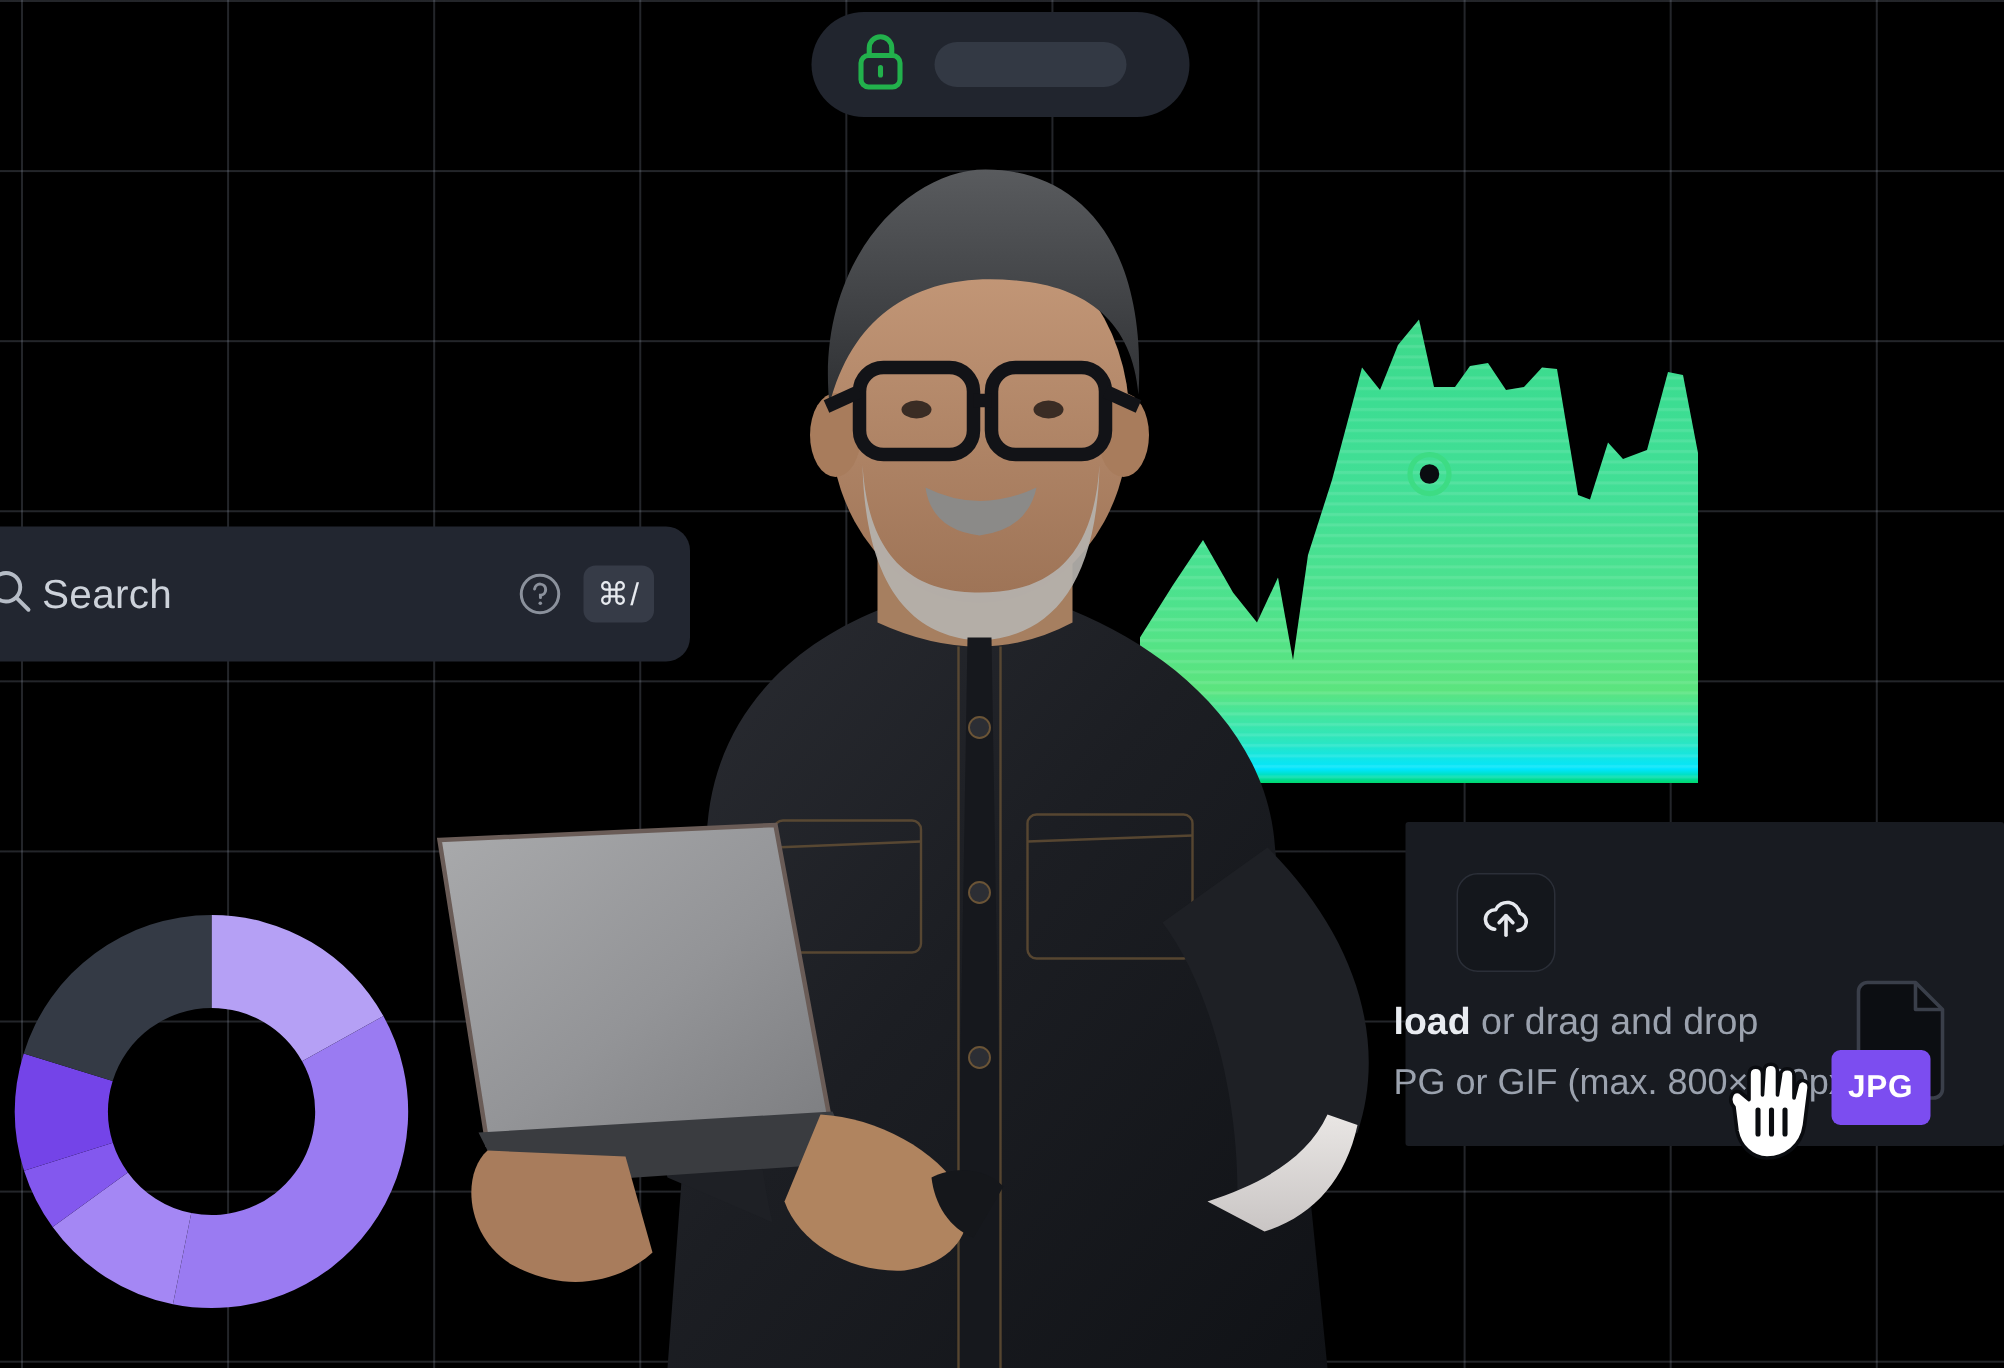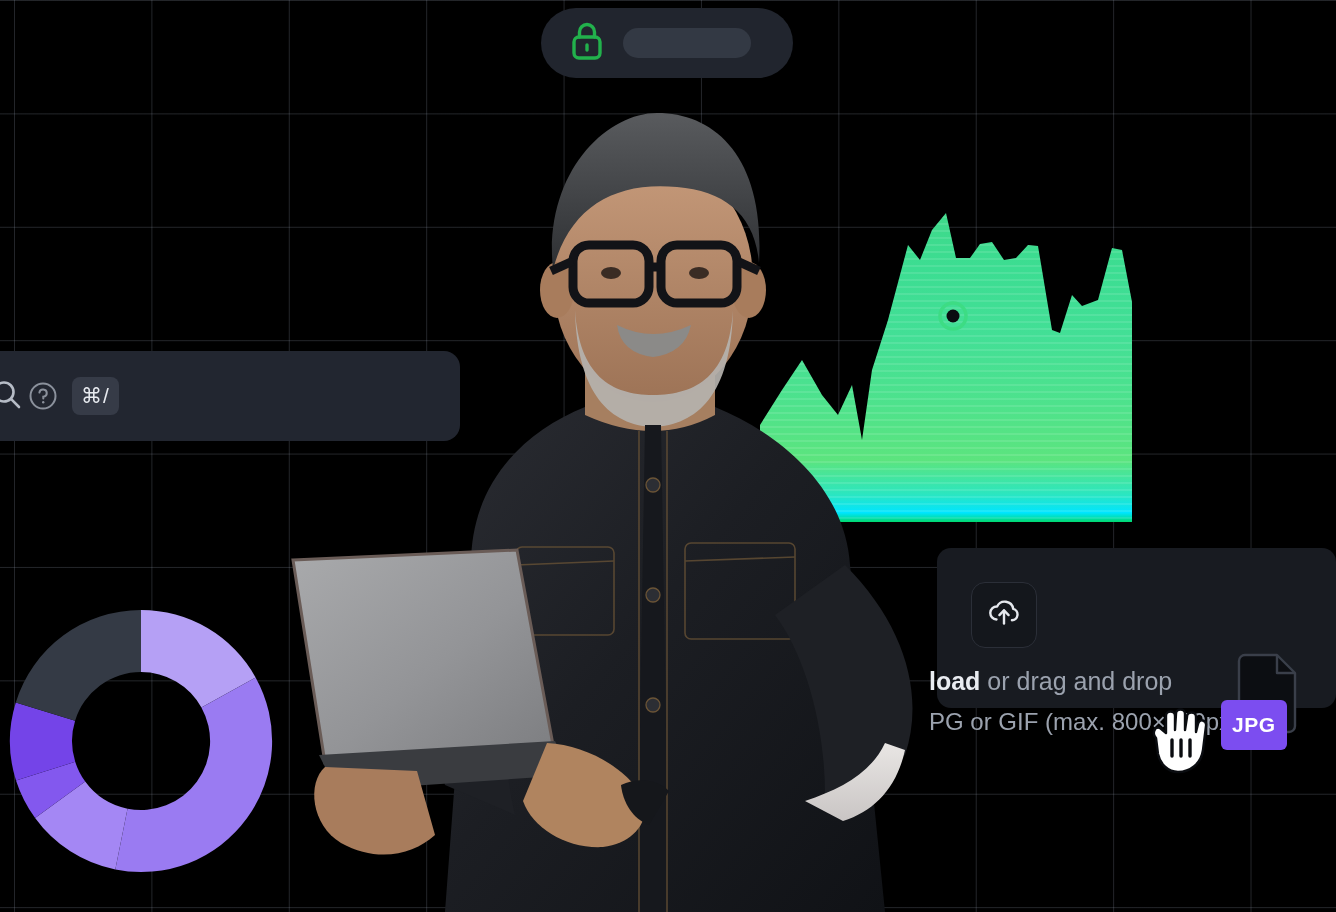--- a/index.html
+++ b/index.html
@@ -75,22 +75,22 @@
   #kbd {
     background:#363B47; border-radius:8px;
     min-width:46px; height:38px; padding:0 9px;
     display:flex; align-items:center; justify-content:center;
     color:#E7EAEF; font-size:21px; letter-spacing:1px;
   }
 
   
   #upload-card {
     position:absolute; left:937px; top:548px;
-    width:399px; height:160px;
-    background:#181B21; border-radius:14px;
+    width:399px; height:216px;
+    background:#181B21; border-radius:2px;
     z-index:20;
   }
   #upload-icon-box {
     position:absolute; left:34px; top:34px;
     width:66px; height:66px;
     border:1px solid #2B2F38; border-radius:14px;
     background:#14171C;
     display:flex; align-items:center; justify-content:center;
   }
   #upload-title {
@@ -268,20 +268,21 @@
   <span class="bar"></span>
 </div>
 
 <div id="search-bar">
   <span class="s-icon">
     <svg width="32" height="32" viewBox="0 0 32 32" fill="none" stroke="#B6BCC6" stroke-width="2.6" stroke-linecap="round">
       <circle cx="14" cy="14" r="9.5"></circle>
       <path d="M21.2,21.2 L29,29"></path>
     </svg>
   </span>
+  <span id="search-text">Search</span>
   <span id="help-icon">
     <svg width="30" height="30" viewBox="0 0 30 30" fill="none" stroke="#8B919C" stroke-width="2" stroke-linecap="round">
       <circle cx="15" cy="15" r="12.5"></circle>
       <path d="M11.4,11.6 a3.7,3.7 0 1 1 3.9,4.2 v1.6"></path>
       <circle cx="15.2" cy="21.2" r="1.2" fill="#8B919C" stroke="none"></circle>
     </svg>
   </span>
   <span id="kbd">⌘/</span>
 </div>
 

